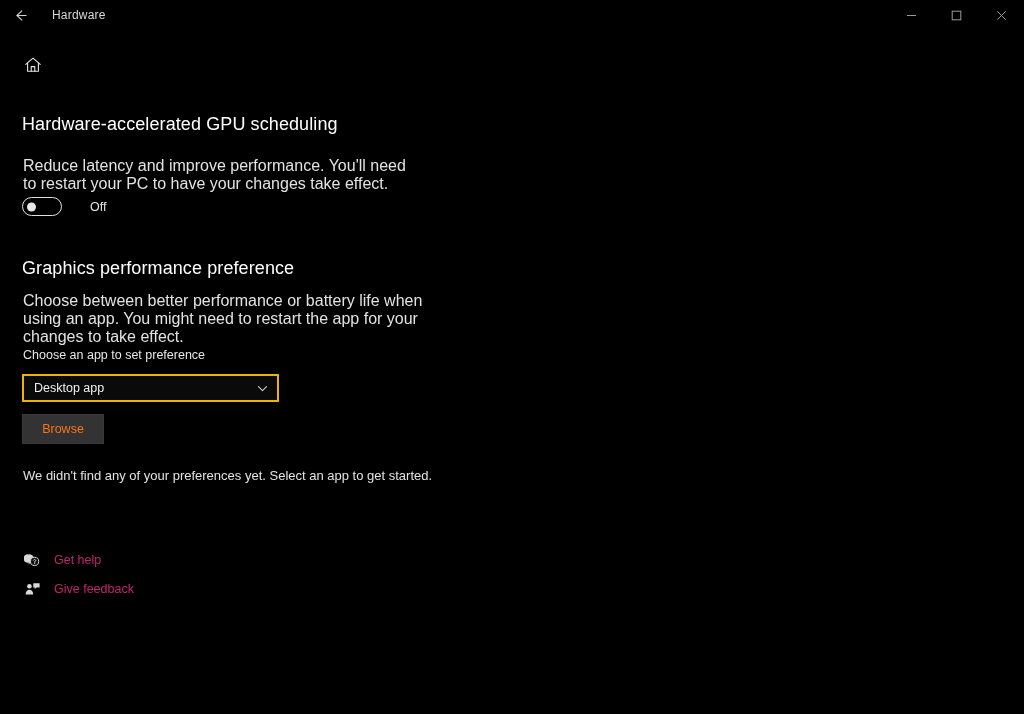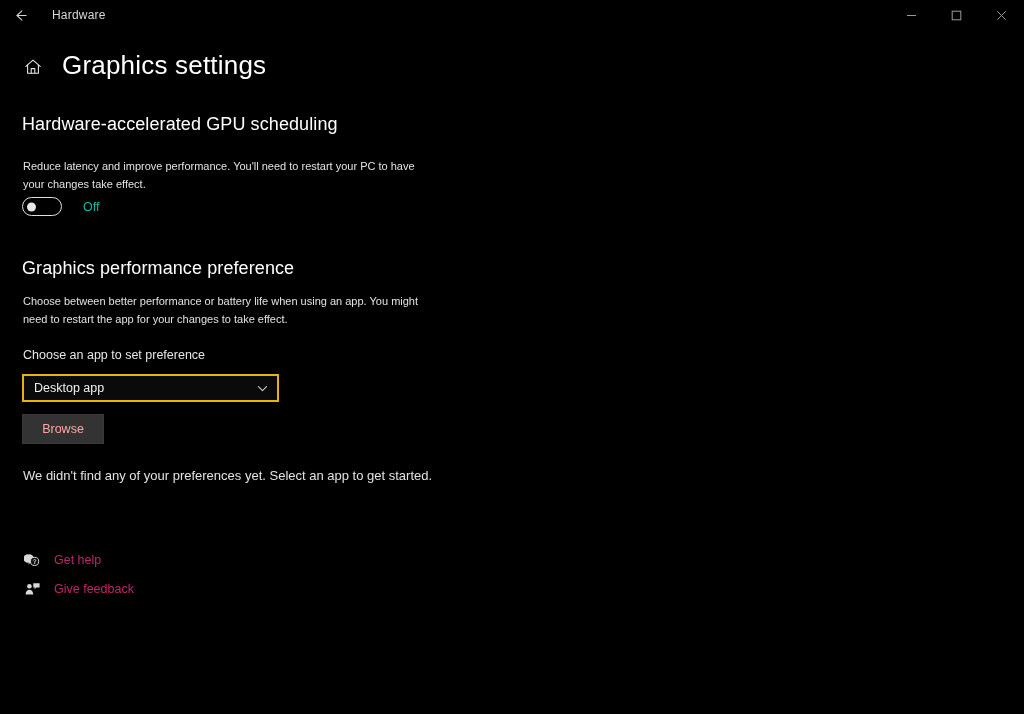--- a/index.html
+++ b/index.html
@@ -102,21 +102,21 @@
 
   .section-heading {
     font-size: 18px;
     font-weight: 300;
     color: #ffffff;
     letter-spacing: 0.1px;
     margin: 0;
   }
 
   .body-text {
-    font-size: 11px;
+    font-size: 16px;
     line-height: 18px;
     color: #e2e2e2;
     margin: 0;
     max-width: 400px;
   }
 
   
   .sec1-heading { position: absolute; left: 0; top: 9px; }
   .sec1-desc    { position: absolute; left: 1px; top: 52px; }
 
@@ -141,22 +141,22 @@
     left: 4px;
     top: 50%;
     transform: translateY(-50%);
     width: 9px;
     height: 9px;
     border-radius: 50%;
     background: #e8e8e8;
   }
   .toggle-label {
     font-size: 12.5px;
-    color: #14b8a6;
-    margin-left: 21px;
+    color: #e5e5e5;
+    margin-left: 28px;
   }
 
   
   .sec2-heading { position: absolute; left: 0; top: 153px; }
   .sec2-desc    { position: absolute; left: 1px; top: 187px; max-width: 420px; }
 
   .field-label {
     position: absolute;
     left: 1px;
     top: 243px;
@@ -189,21 +189,21 @@
   }
 
   .browse-btn {
     position: absolute;
     left: 0;
     top: 309px;
     width: 82px;
     height: 30px;
     background: #333333;
     border: 1px solid #3a3a3a;
-    color: #fca5a5;
+    color: #f97316;
     font-size: 12.5px;
     font-family: "Liberation Sans", sans-serif;
     box-sizing: border-box;
     padding: 4px;
     cursor: default;
   }
 
   .empty-msg {
     position: absolute;
     left: 1px;
@@ -273,21 +273,20 @@
   </div>
 
   <div class="page-header">
     <div class="home-icon">
       <svg width="20" height="20" viewBox="0 0 20 20" fill="none" aria-hidden="true">
         <path d="M2.8 9.3 L10 3.2 L17.2 9.3" stroke="#e6e6e6" stroke-width="1.1" stroke-linecap="round" stroke-linejoin="round"></path>
         <path d="M4.6 8.4 V16.2 H15.4 V8.4" stroke="#e6e6e6" stroke-width="1.1" stroke-linecap="round" stroke-linejoin="round"></path>
         <path d="M8.2 16.2 V11.6 H11.8 V16.2" stroke="#e6e6e6" stroke-width="1.1" stroke-linecap="round" stroke-linejoin="round"></path>
       </svg>
     </div>
-    <div class="page-title">Graphics settings</div>
   </div>
 
   <div class="content">
 
     <h2 class="section-heading sec1-heading">Hardware-accelerated GPU scheduling</h2>
 
     <p class="body-text sec1-desc">Reduce latency and improve performance. You'll need to restart your PC to have your changes take effect.</p>
 
     <div class="toggle-row">
       <div class="toggle">

